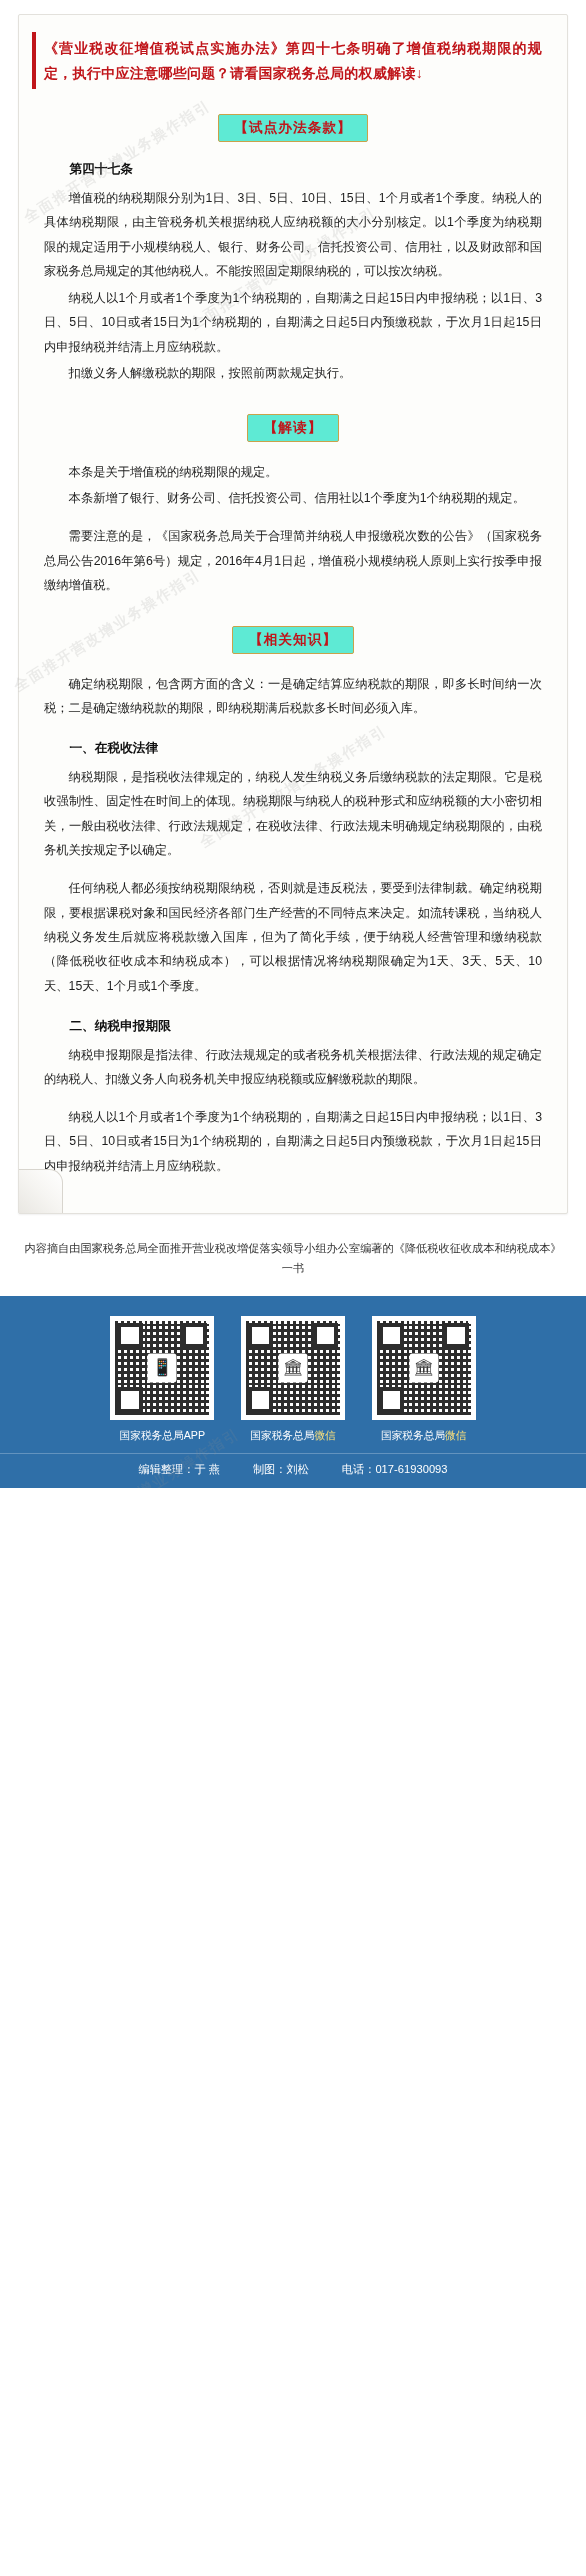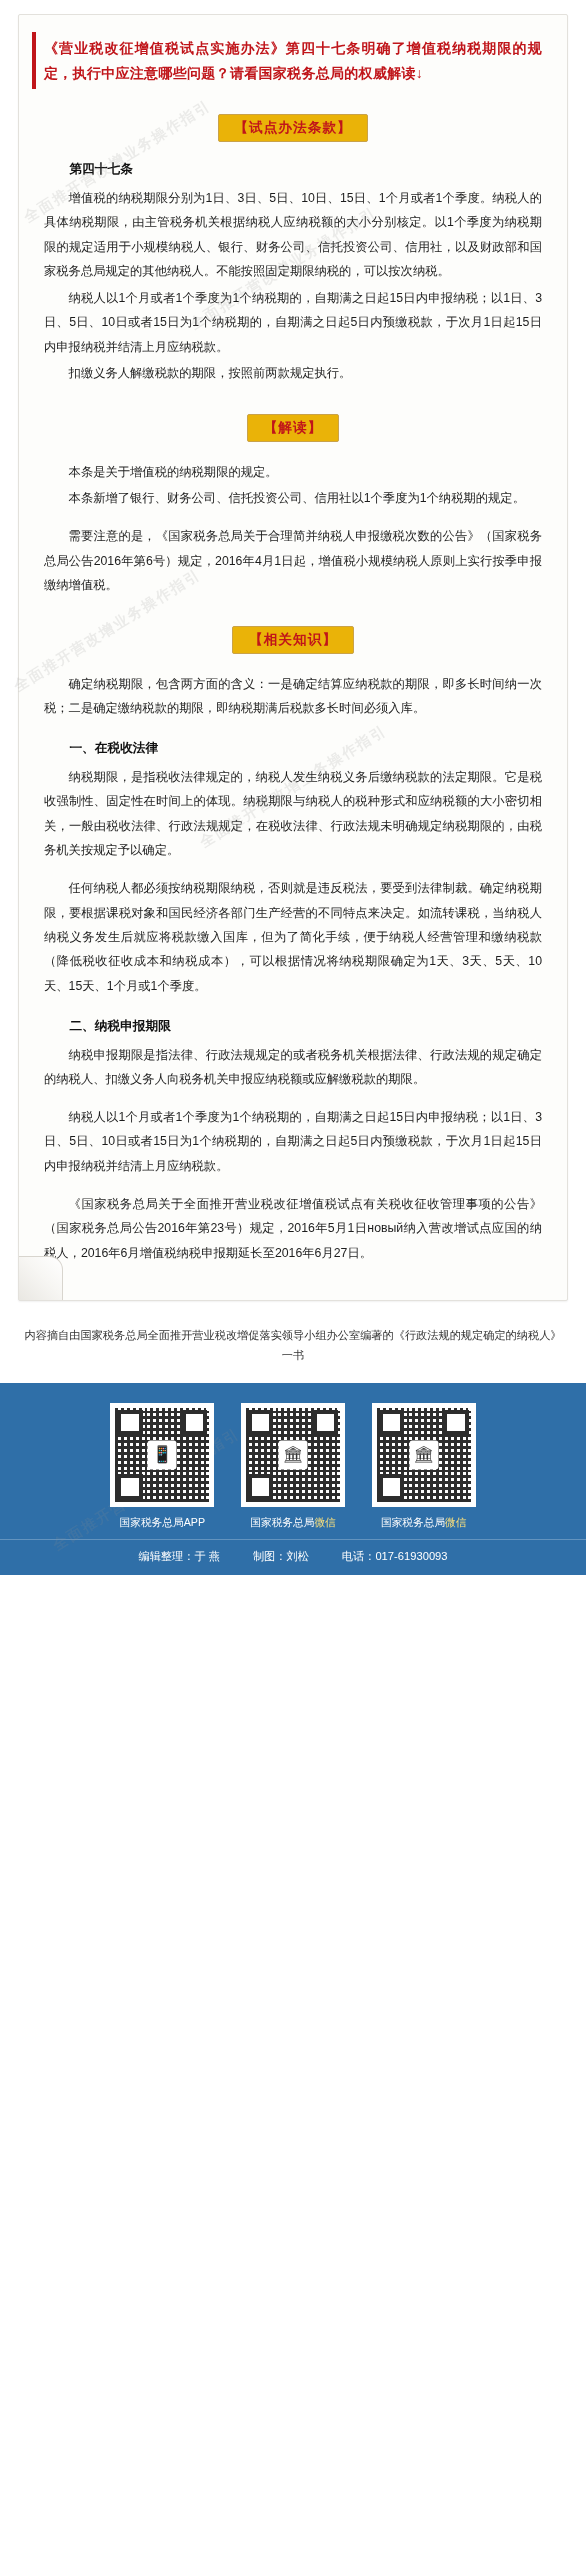--- a/index.html
+++ b/index.html
@@ -52,21 +52,21 @@
     font-size:13.7px;
     margin:29px 0 17.6px 0;
     letter-spacing:1px;
   }
   .sec-head.boxed{
     display:block;
   }
   .sec-head .box{
     display:inline-block;
     border:1px solid #c9a24a;
-    background:#eab308;
+    background:#5eead4;
     padding:3.9px 15.6px;
     border-radius:2px;
   }
 
   .sub-title{
     font-size:12.7px;
     font-weight:bold;
     margin:19.5px 0 7.8px 0;
     color:#111;
     text-indent:2em;
@@ -209,26 +209,25 @@
     </div>
     <p class="body">确定纳税期限，包含两方面的含义：一是确定结算应纳税款的期限，即多长时间纳一次税；二是确定缴纳税款的期限，即纳税期满后税款多长时间必须入库。</p>
 
     <div class="sub-title">一、在税收法律</div>
     <p class="body">纳税期限，是指税收法律规定的，纳税人发生纳税义务后缴纳税款的法定期限。它是税收强制性、固定性在时间上的体现。纳税期限与纳税人的税种形式和应纳税额的大小密切相关，一般由税收法律、行政法规规定，在税收法律、行政法规未明确规定纳税期限的，由税务机关按规定予以确定。</p>
     <p class="body gap">任何纳税人都必须按纳税期限纳税，否则就是违反税法，要受到法律制裁。确定纳税期限，要根据课税对象和国民经济各部门生产经营的不同特点来决定。如流转课税，当纳税人纳税义务发生后就应将税款缴入国库，但为了简化手续，便于纳税人经营管理和缴纳税款（降低税收征收成本和纳税成本），可以根据情况将纳税期限确定为1天、3天、5天、10天、15天、1个月或1个季度。</p>
 
     <div class="sub-title">二、纳税申报期限</div>
     <p class="body">纳税申报期限是指法律、行政法规规定的或者税务机关根据法律、行政法规的规定确定的纳税人、扣缴义务人向税务机关申报应纳税额或应解缴税款的期限。</p>
     <p class="body gap">纳税人以1个月或者1个季度为1个纳税期的，自期满之日起15日内申报纳税；以1日、3日、5日、10日或者15日为1个纳税期的，自期满之日起5日内预缴税款，于次月1日起15日内申报纳税并结清上月应纳税款。</p>
-    <p class="body gap">《国家税务总局关于全面推开营业税改征增值税试点有关税收征收管理事项的公告》（国家税务总局公告2016年第23号）规定，2016年5月1日новый纳入营改增试点应国的纳税人，2016年6月增值税纳税申报期延长至2016年6月27日。</p>
 
     <div class="curl"></div>
   </div>
 
-  <div class="footnote">内容摘自由国家税务总局全面推开营业税改增促落实领导小组办公室编著的《行政法规的规定确定的纳税人》一书</div>
+  <div class="footnote">内容摘自由国家税务总局全面推开营业税改增促落实领导小组办公室编著的《降低税收征收成本和纳税成本》一书</div>
 
   <div class="bottom-band">
     <div class="qr-row">
 
       <div class="qr-item">
         <div class="qr-box">
           <div class="qr-grid">
             <span class="qr-eye tl"></span>
               <span class="qr-eye tr"></span>
               <span class="qr-eye bl"></span>

